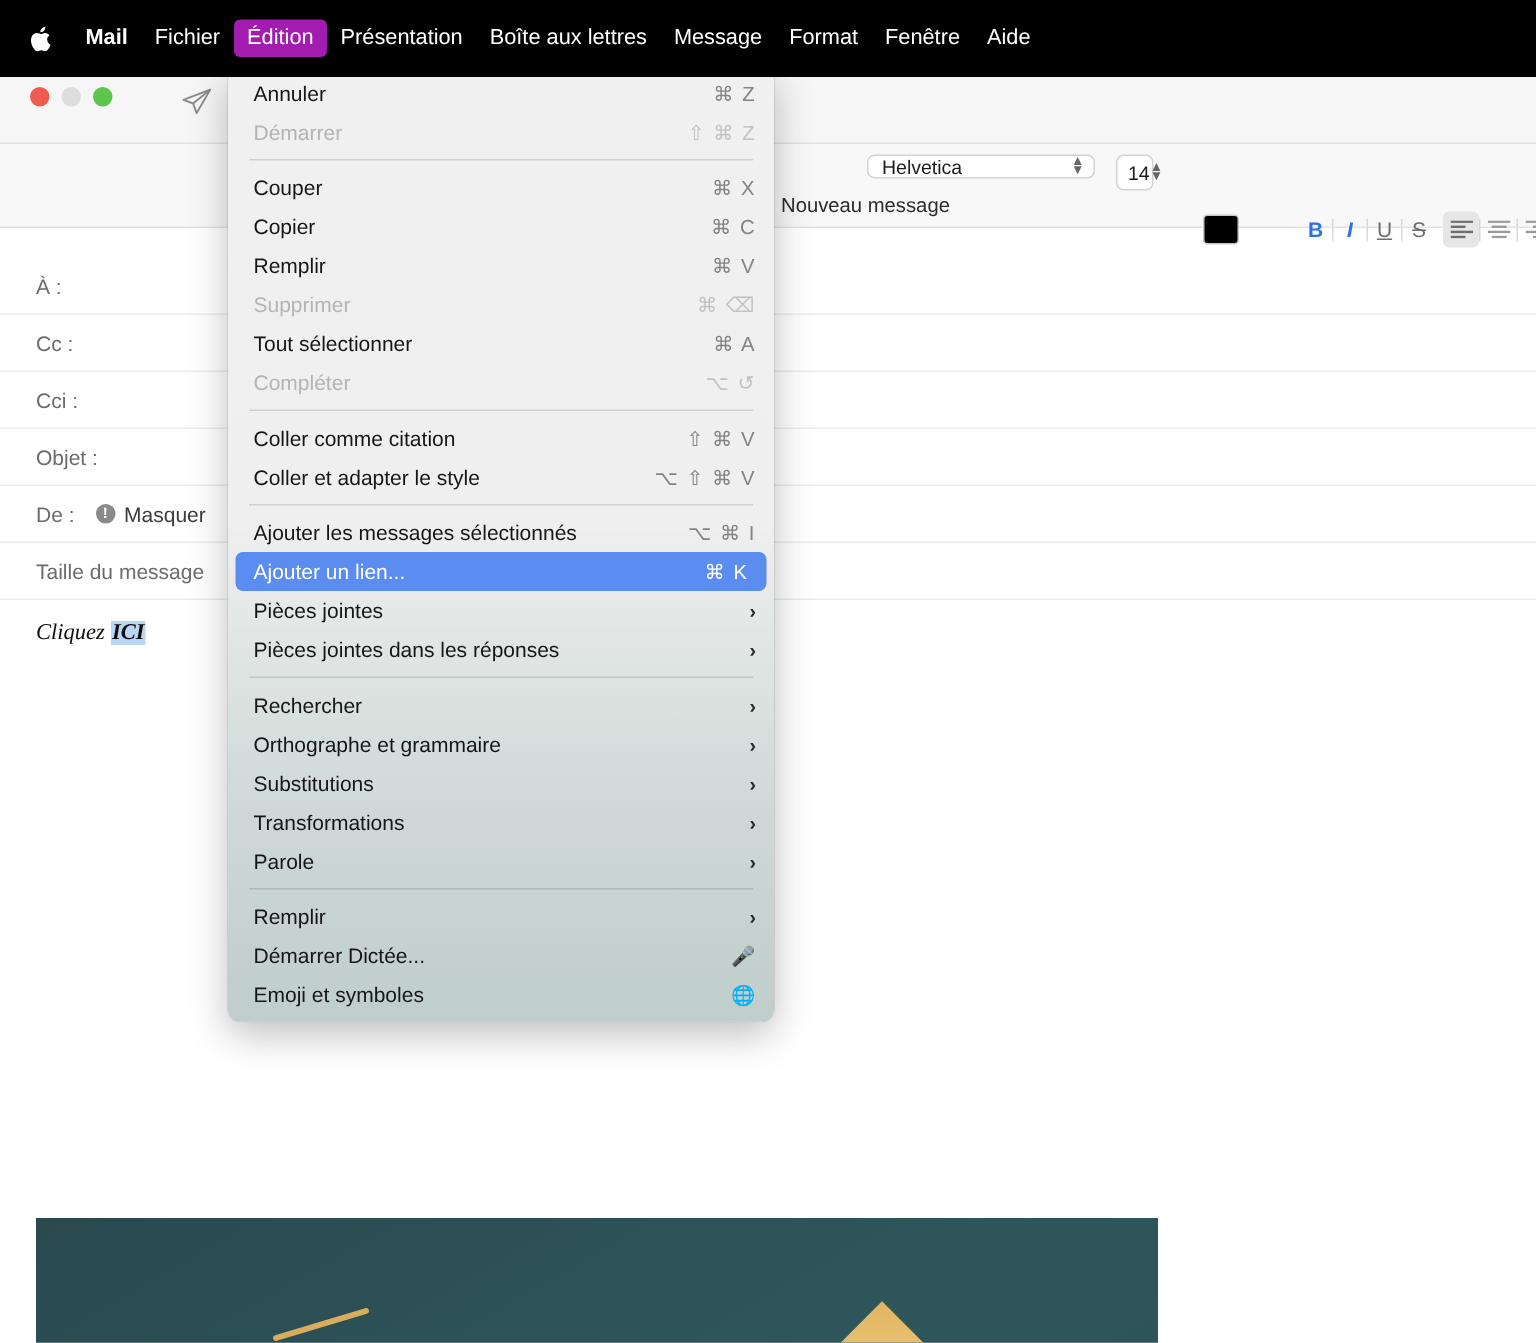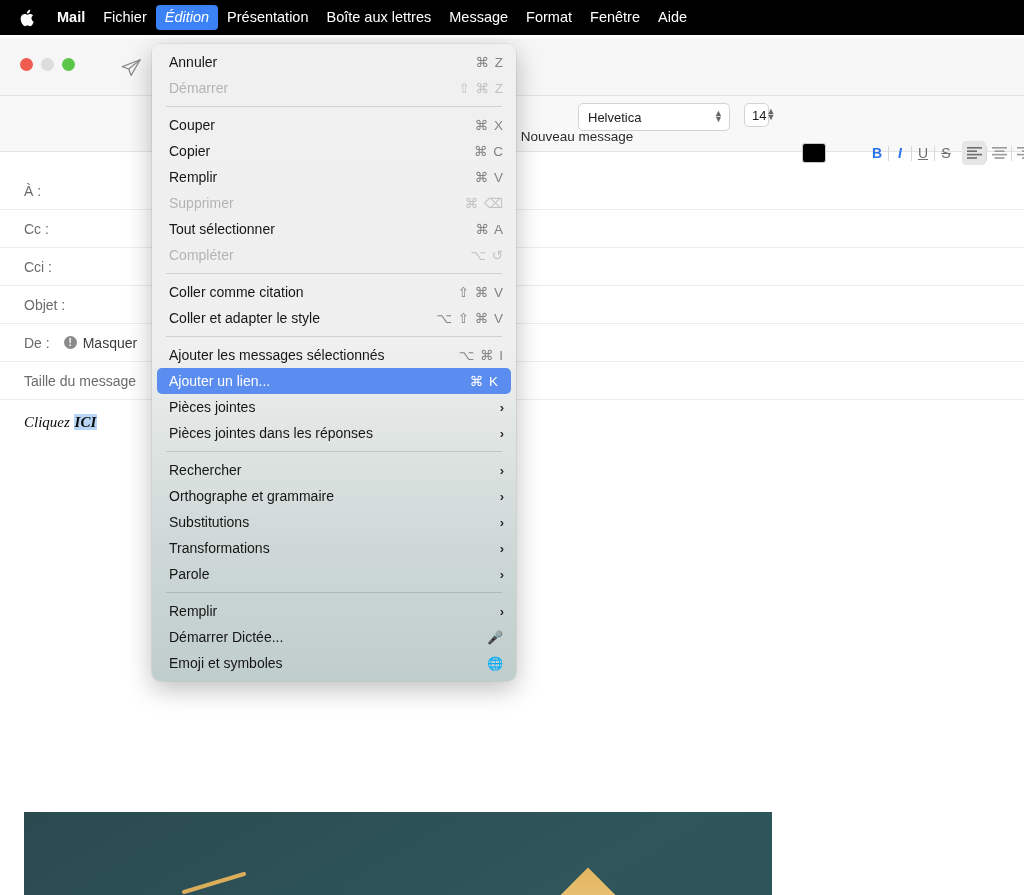--- a/index.html
+++ b/index.html
@@ -7,42 +7,42 @@
     width: 1024px; height: 895px;
     font-family: "Liberation Sans", sans-serif;
     background: #ffffff;
     overflow: hidden;
   }
   #root { position: relative; width: 1024px; height: 895px; }
 
   
   #menubar {
     position: absolute; top: 0; left: 0;
-    width: 1024px; height: 35px;
+    width: 1024px; height: 51px;
     background: #000000;
     display: flex; align-items: center;
     padding-left: 14px;
     z-index: 60;
   }
   .apple-logo {
     width: 24px; height: 24px;
     display: flex; align-items: center; justify-content: center;
     margin-right: 10px;
   }
   .apple-logo svg { width: 15px; height: 18px; }
   .mb-item {
     color: #ffffff;
     font-size: 14.5px;
     padding: 3px 9px;
     border-radius: 4px;
     white-space: nowrap;
     line-height: 1.3;
   }
   .mb-item.app-name { font-weight: bold; }
-  .mb-item.active { background: #3b82f6; font-style: italic; }
+  .mb-item.active { background: #a21caf; }
 
   
   #compose {
     position: absolute; top: 38px; left: 0;
     width: 1024px; height: 857px;
     background: #ffffff;
   }
   #titlebar {
     position: relative;
     height: 58px;
@@ -66,21 +66,21 @@
 
   
   #fmtbar {
     position: relative;
     height: 56px;
     background: #f8f8f8;
     border-bottom: 1px solid #e4e4e4;
   }
   .font-select {
     position: absolute; left: 578px; top: 7px;
-    width: 152px; height: 28px;
+    width: 152px; height: 16px;
     background: #ffffff;
     border: 1px solid #d3d3d3;
     border-radius: 5px;
     display: flex; align-items: center;
     padding: 0 6px 0 9px;
     font-size: 13px; color: #1b1b1b;
   }
   .font-select .lbl { flex: 1; }
   .size-select {
     position: absolute; left: 744px; top: 7px;

